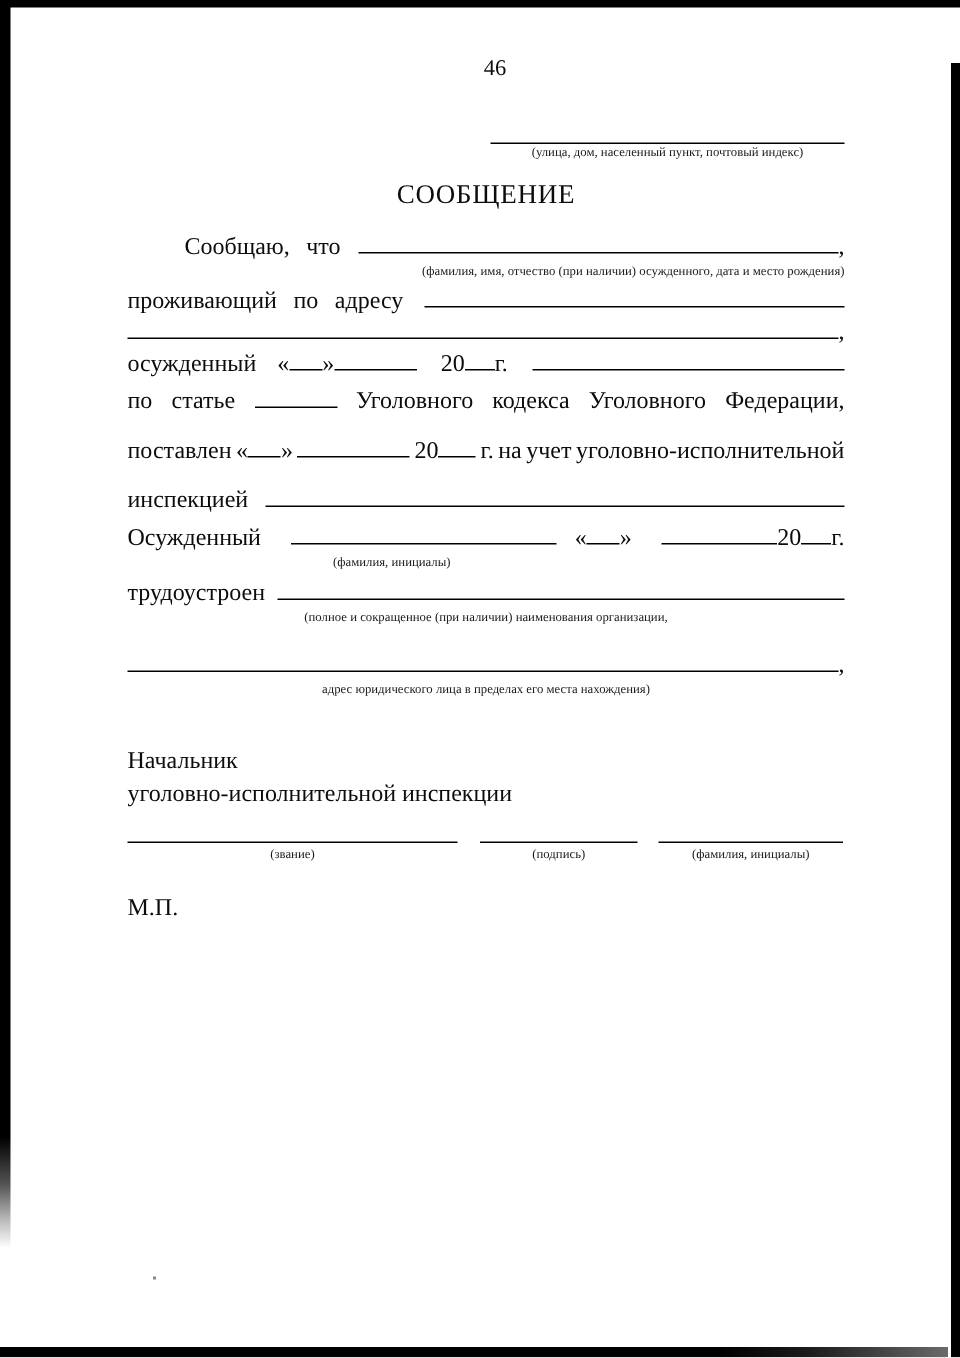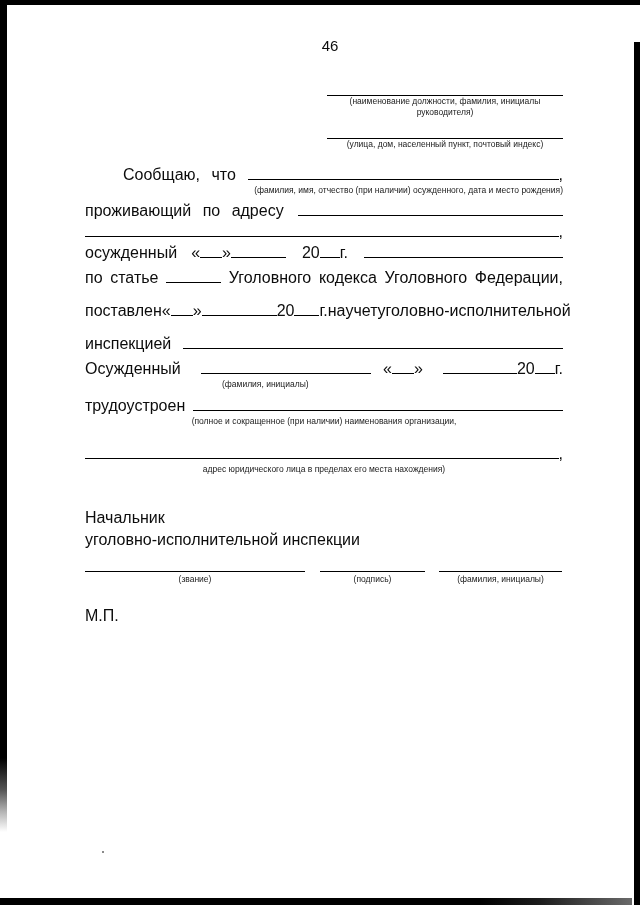--- a/index.html
+++ b/index.html
@@ -1,19 +1,19 @@
 <!DOCTYPE html>
 <html><head>
 <meta charset="utf-8">
 <style>
   html, body { margin:0; padding:0; background:#fff; }
   .page {
     position:relative; width:640px; height:905px; overflow:hidden;
     background:#fff; color:#0c0c0c;
-    font-family:Liberation Sans, sans-serif;
+    font-family:Liberation Serif, serif;
   }
   
   .scan-top    { position:absolute; top:0; left:0; width:640px; height:5px; background:#000; }
   .scan-left   { position:absolute; top:0; left:0; width:7px; height:832px;
                  background:linear-gradient(to bottom,#000 0,#000 758px,#555 790px,#b5b5b5 812px,rgba(255,255,255,0) 832px); }
   .scan-right  { position:absolute; top:42px; right:0; width:6px; height:863px; background:#000; }
   .scan-bottom { position:absolute; bottom:0; left:0; height:7px; width:632px;
                  background:linear-gradient(to right,#000 0,#000 480px,#1c1c1c 540px,#6a6a6a 632px); }
   .speck { position:absolute; left:102px; top:851px; width:2px; height:2px; background:#8a8a8a; }
 
@@ -61,28 +61,25 @@
   <div class="scan-bottom"></div>
   <div class="speck"></div>
 
   <div class="content">
 
     <div class="pagenum">46</div>
 
     <div class="head-block">
       <div class="head-entry">
         <div class="hline"></div>
-        <div class="caption center">(наименование должности, фамилия, инициалы руководителя)</div>
-      </div>
-      <div class="head-entry">
-        <div class="hline"></div>
         <div class="caption center">(улица, дом, населенный пункт, почтовый индекс)</div>
       </div>
     </div>
 
+    <div class="title">СООБЩЕНИЕ</div>
 
     <div class="row indent" style="margin-top:14px">
       <span class="wsp">Сообщаю, что</span>
       <span class="g12"></span>
       <span class="fill f1"></span>
       <span>,</span>
     </div>
     <div class="caption right">(фамилия, имя, отчество (при наличии) осужденного, дата и место рождения)</div>
 
     <div class="row mt4">

